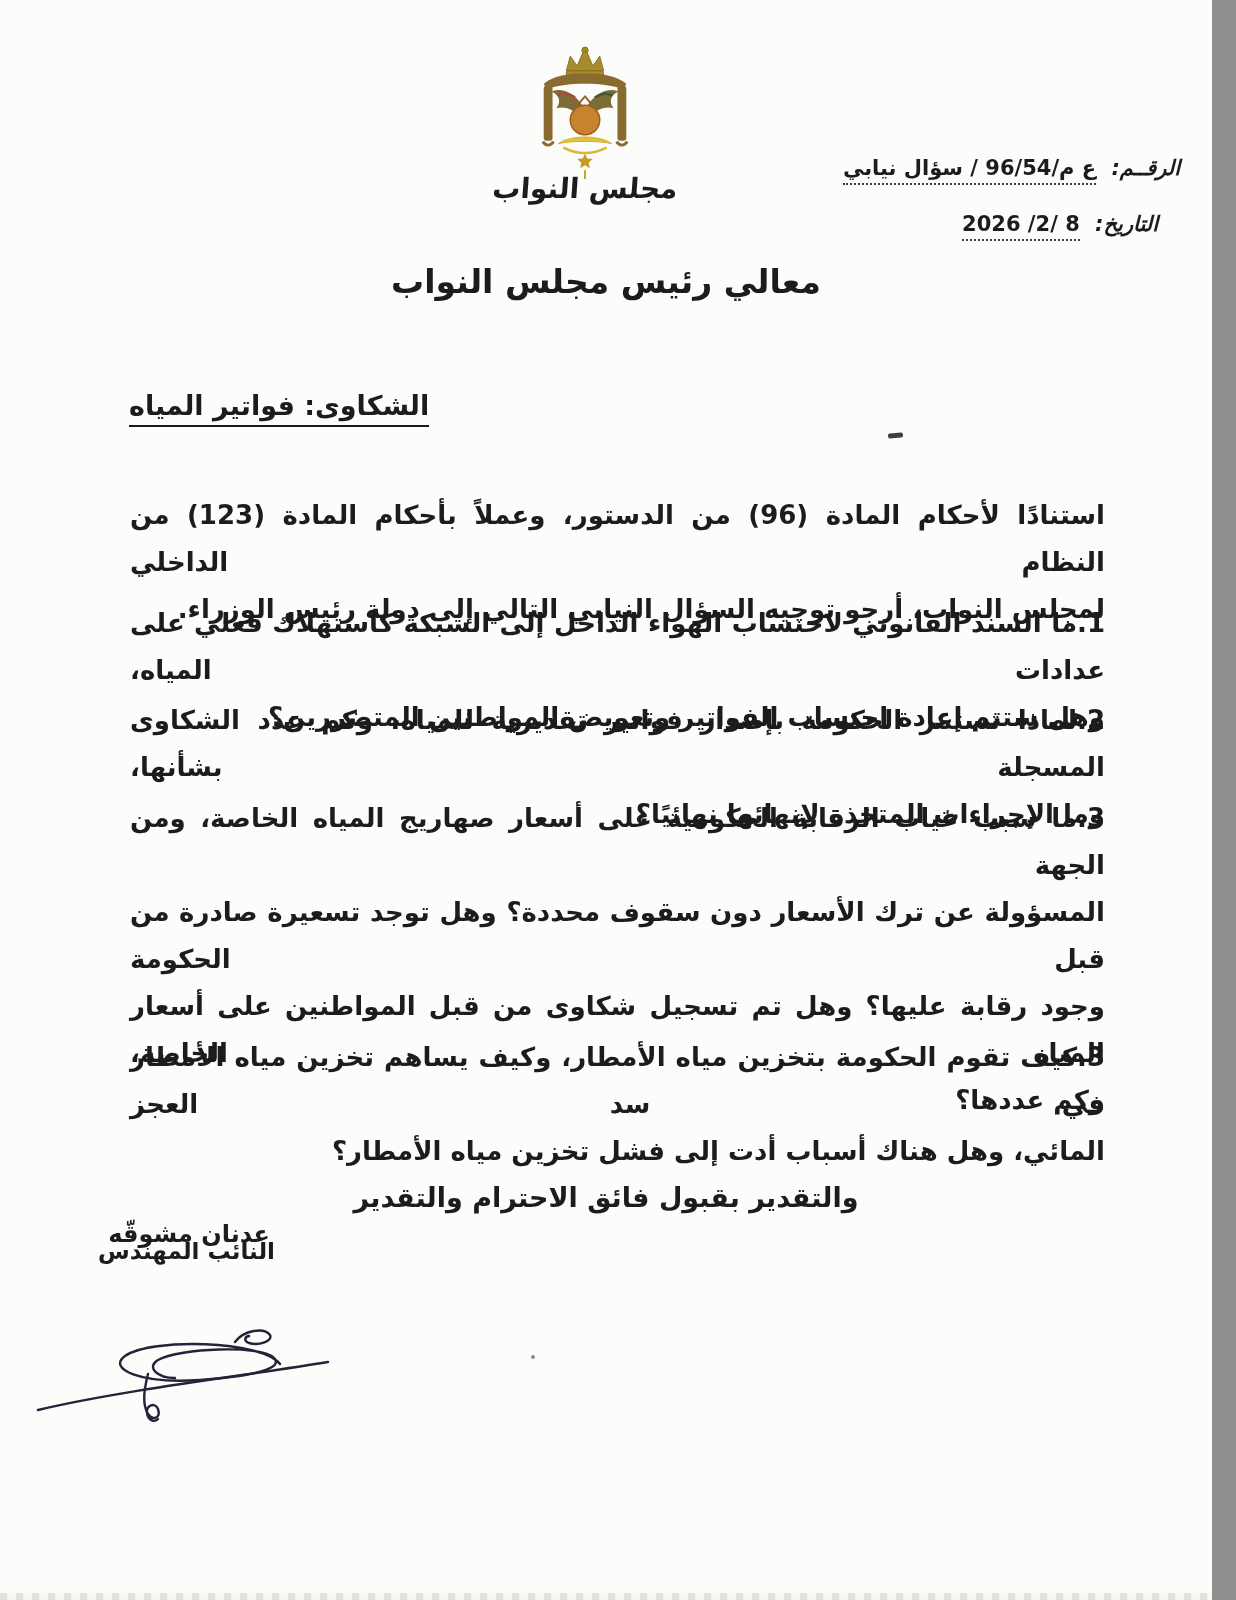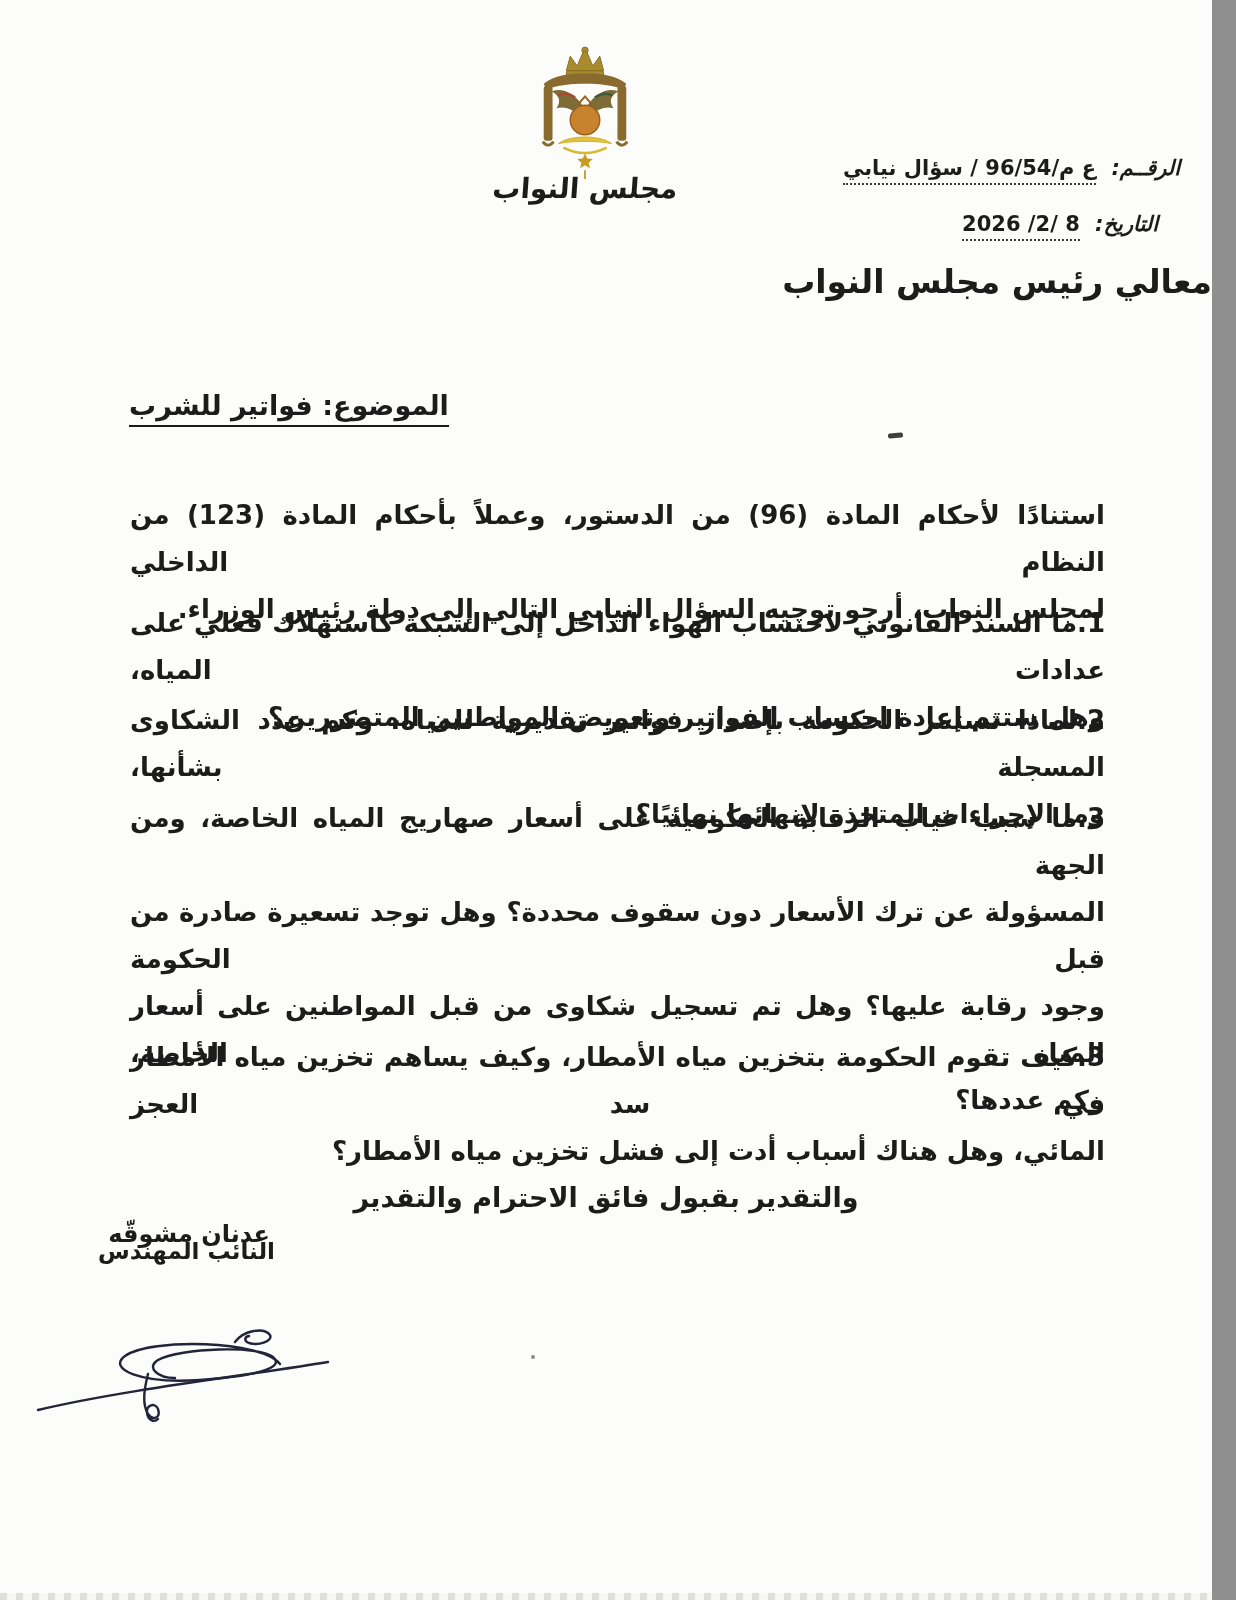--- a/index.html
+++ b/index.html
@@ -16,21 +16,21 @@
     position:absolute;left:460px;top:172px;width:250px;text-align:center;
     font-weight:bold;font-size:28px;line-height:34px;direction:rtl;
     transform:skewX(-4deg);
   }
   .ref-row{position:absolute;direction:rtl;font-weight:bold;font-size:21px;white-space:nowrap;}
   .ref-row.r1{top:156px;right:56px;}
   .ref-row.r2{top:212px;right:78px;}
   .ref-row .lbl{padding-left:8px;font-style:italic;}
   .ref-row .val{border-bottom:2px dotted #3a3a3a;padding-bottom:3px;margin-left:27px;}
   .salutation{
-    position:absolute;left:0;right:24px;top:262px;text-align:right;
+    position:absolute;left:0;right:24px;top:262px;text-align:center;
     direction:rtl;font-weight:bold;font-size:33px;
   }
   .subject{
     position:absolute;left:129px;top:390px;direction:rtl;font-weight:bold;font-size:27px;
     white-space:nowrap;
   }
   .subject .u{border-bottom:2.5px solid #1c1c1c;padding-bottom:4px;}
   .para{
     position:absolute;right:131px;width:975px;direction:rtl;
     font-weight:bold;font-size:26px;line-height:47px;
@@ -96,21 +96,21 @@
   </div>
 
   <div class="ref-row r2">
     <span class="lbl">التاريخ:</span>
     <span class="val">8 /2/ 2026</span>
   </div>
 
   <div class="salutation">معالي رئيس مجلس النواب</div>
 
   <div class="subject">
-    <span class="u">الموضوع: فواتير للشرب</span>
+    <span class="u">الشكاوى: فواتير المياه</span>
   </div>
 
   <div class="para" style="top:492px">
     <div class="line">استنادًا لأحكام المادة (96) من الدستور، وعملاً بأحكام المادة (123) من النظام الداخلي</div>
     <div class="line last">لمجلس النواب، أرجو توجيه السؤال النيابي التالي إلى دولة رئيس الوزراء.</div>
   </div>
 
   <div class="para" style="top:600px">
     <div class="line">1.ما السند القانوني لاحتساب الهواء الداخل إلى الشبكة كاستهلاك فعلي على عدادات المياه،</div>
     <div class="line last">وهل ستتم إعادة احتساب الفواتير وتعويض المواطنين المتضررين؟</div>

